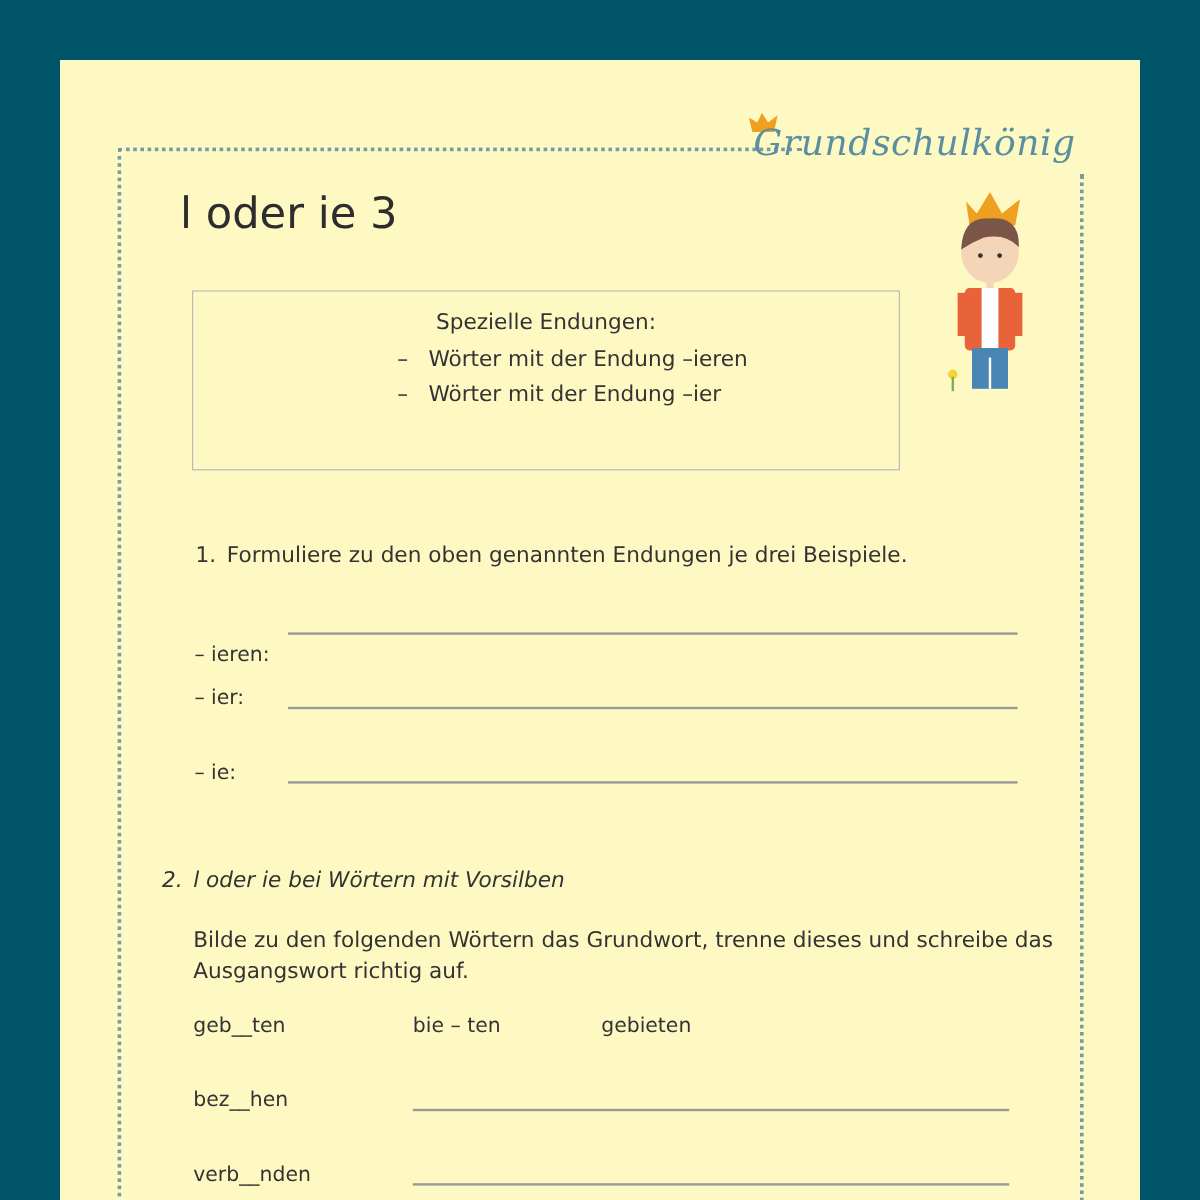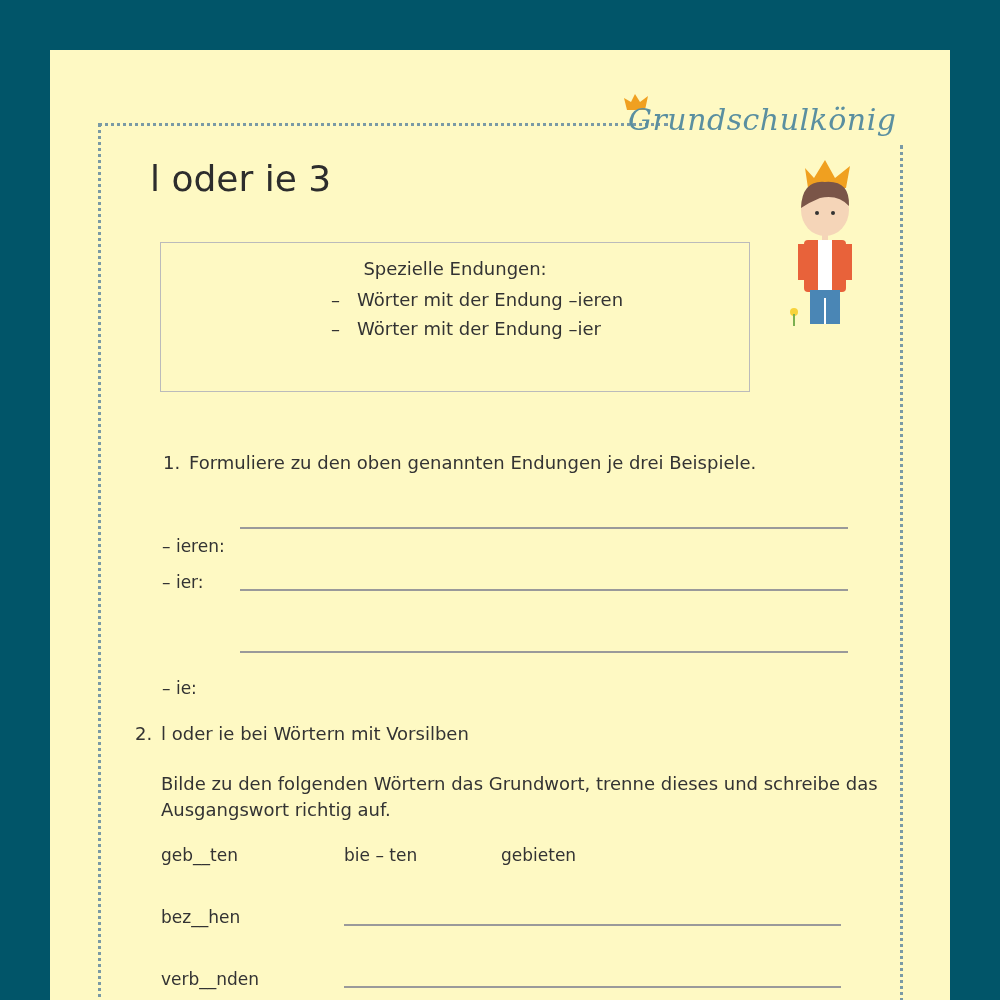--- a/index.html
+++ b/index.html
@@ -65,24 +65,24 @@
   </div>
 
   <div class="q" style="left:85px; top:402px;margin-left:28px;">
     <span class="num">1.</span><span>Formuliere zu den oben genannten Endungen je drei Beispiele.</span>
   </div>
 
   <div class="row" style="left:112px; top:460px;margin-top:26px;">– ieren:</div>
   <div class="line" style="left:190px; top:477px; width:608px;"></div>
   <div class="row" style="left:112px; top:522px;">– ier:</div>
   <div class="line" style="left:190px; top:539px; width:608px;"></div>
-  <div class="row" style="left:112px; top:584px;margin-top:44px;">– ie:</div>
+  <div class="row" style="left:112px; top:584px;">– ie:</div>
   <div class="line" style="left:190px; top:601px; width:608px;"></div>
 
-  <div class="q" style="left:85px; top:673px;">
+  <div class="q" style="left:85px; top:673px;font-style:italic;">
     <span class="num">2.</span><span>l oder ie bei Wörtern mit Vorsilben</span>
   </div>
   <div class="q" style="left:111px; top:749px;">Ausgangswort richtig auf.</div>
   <div class="q" style="left:111px; top:723px;">Bilde zu den folgenden Wörtern das Grundwort, trenne dieses und schreibe das</div>
 
   <div class="word" style="left:111px; top:795px;">geb__ten</div>
   <div class="word" style="left:294px; top:795px;">bie – ten</div>
   <div class="word" style="left:451px; top:795px;">gebieten</div>
 
   <div class="word" style="left:111px; top:857px;">bez__hen</div>

